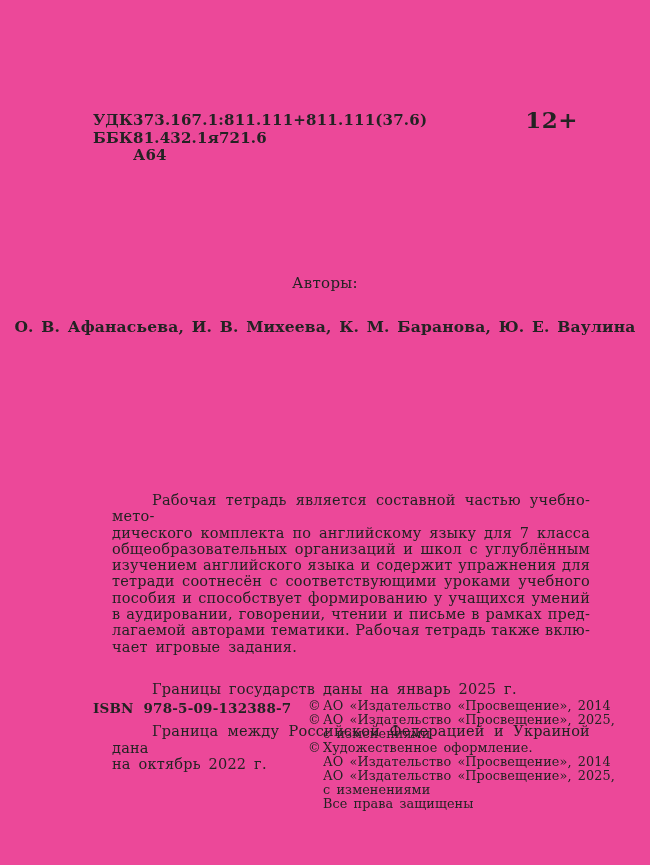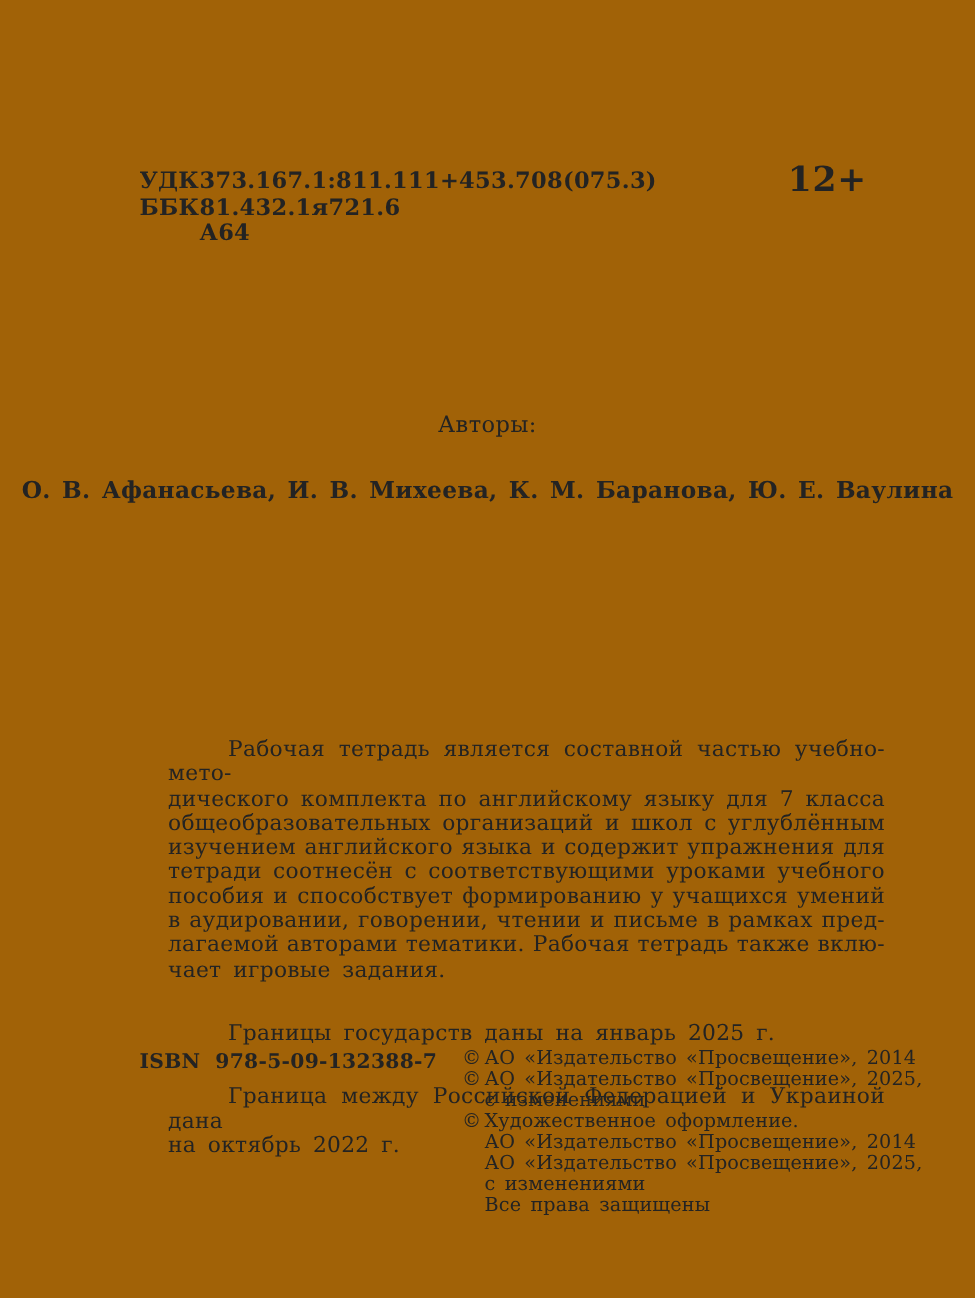--- a/index.html
+++ b/index.html
@@ -4,21 +4,21 @@
 <style>
   html, body { margin: 0; padding: 0; }
   body {
     width: 650px; height: 865px;
     background: #ffffff;
     font-family: "DejaVu Serif", "Liberation Serif", serif;
     color: #232323;
     position: relative;
     overflow: hidden;
   }
-  .page { position: relative; width: 650px; height: 865px; background: #a16207; }
+  .page { position: relative; width: 650px; height: 865px; background: #ec4899; }
 
   
   .top-block {
     position: absolute; left: 93px; top: 112px;
     font-size: 15px; font-weight: bold;
     line-height: 17.5px; letter-spacing: 0.2px;
   }
   .top-row { display: flex; }
   .top-row .lbl { width: 40px; flex: 0 0 40px; }
 
@@ -59,21 +59,21 @@
   .c-line .mark { display: inline-block; width: 15px; margin-left: -15px; }
 </style>
 </head>
 <body>
 
 <div class="page">
 
   <div class="top-block">
     <div class="top-row">
       <span class="lbl">УДК</span>
-      <span class="val">373.167.1:811.111+453.708(075.3)</span>
+      <span class="val">373.167.1:811.111+811.111(37.6)</span>
     </div>
     <div class="top-row">
       <span class="lbl">ББК</span>
       <span class="val">81.432.1я721.6</span>
     </div>
     <div class="top-row">
       <span class="lbl"></span>
       <span class="val">А64</span>
     </div>
   </div>

